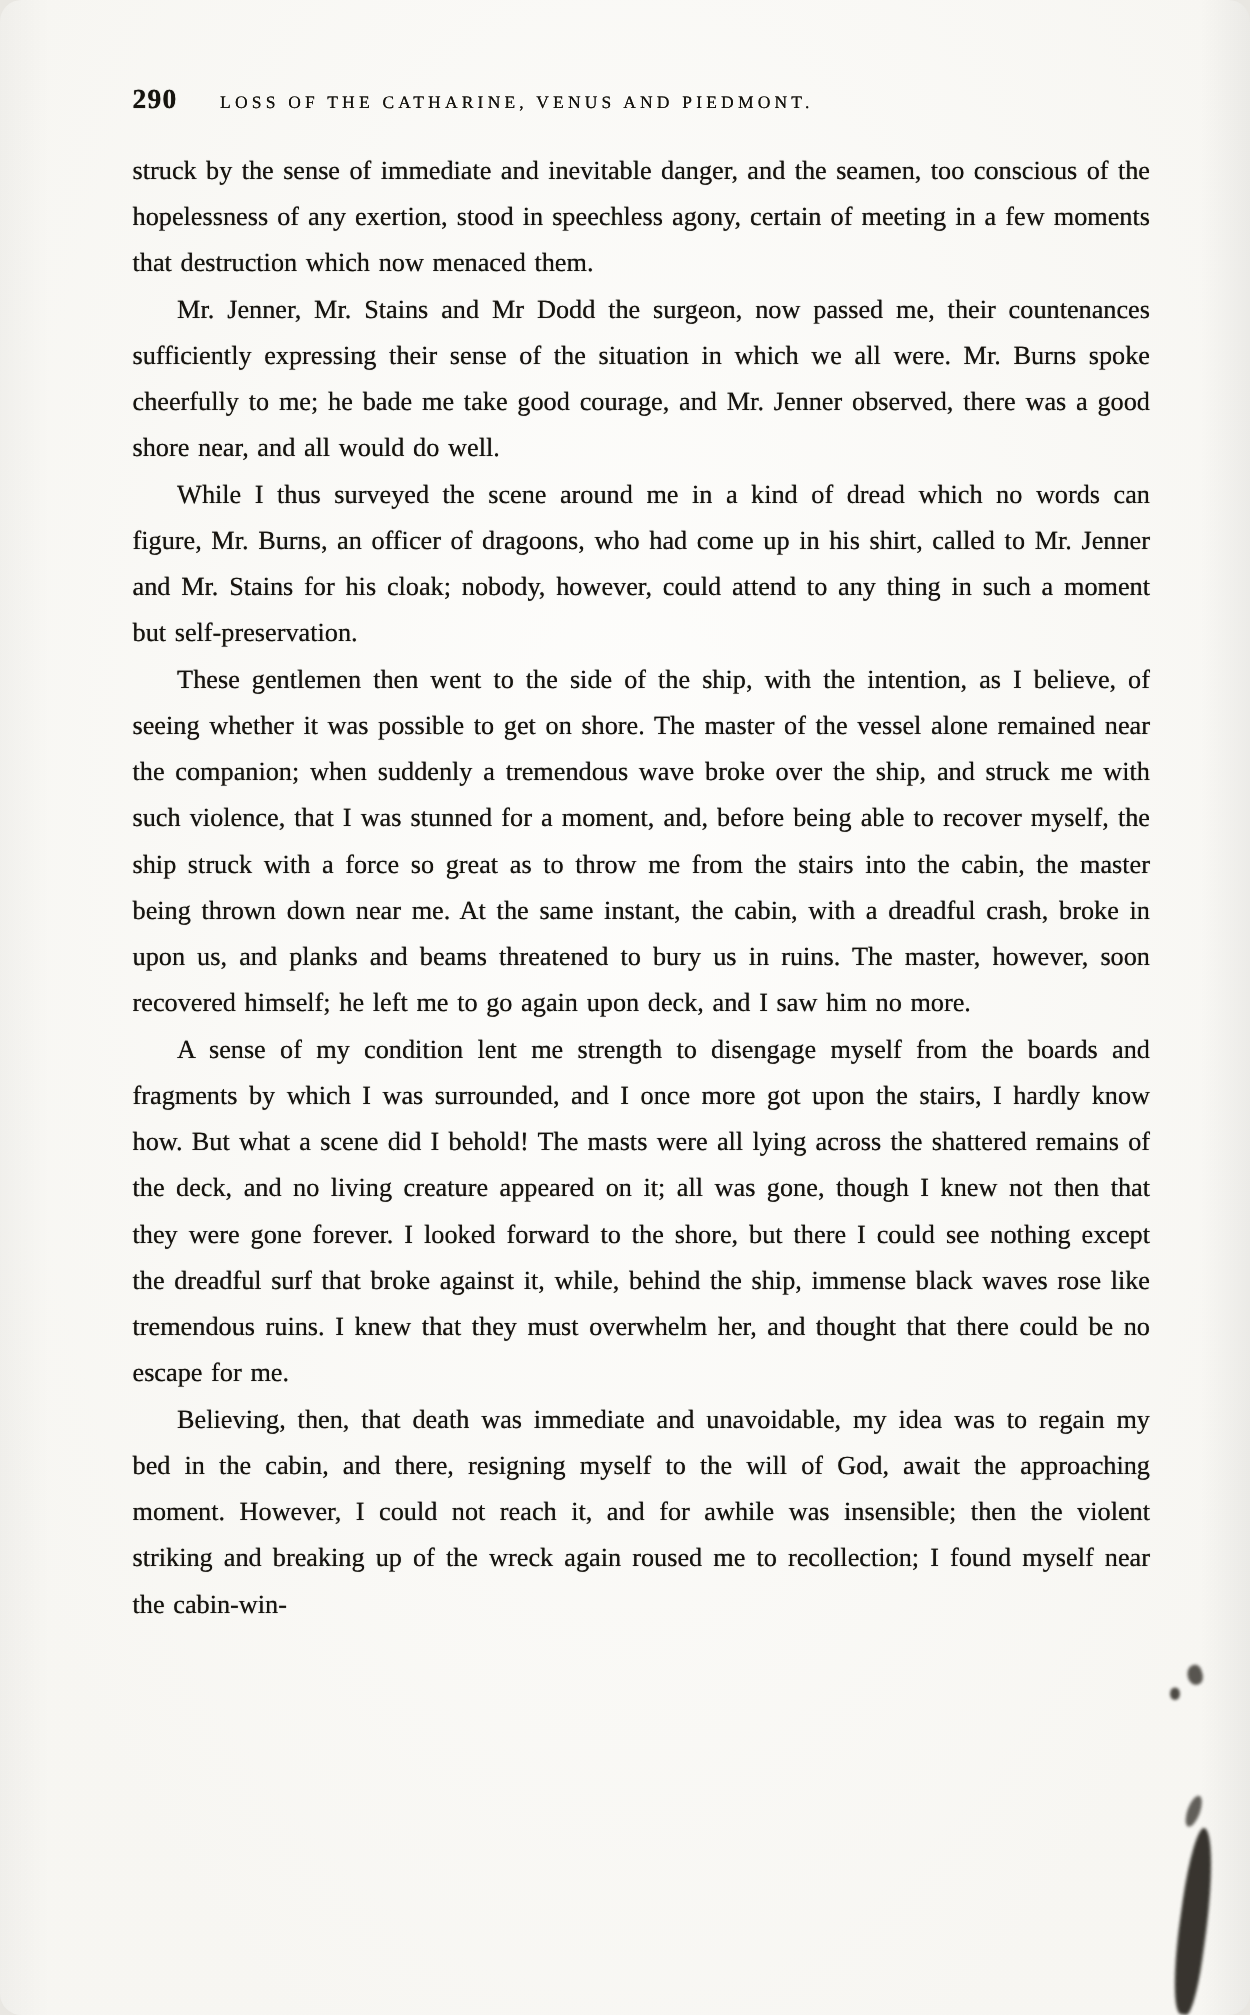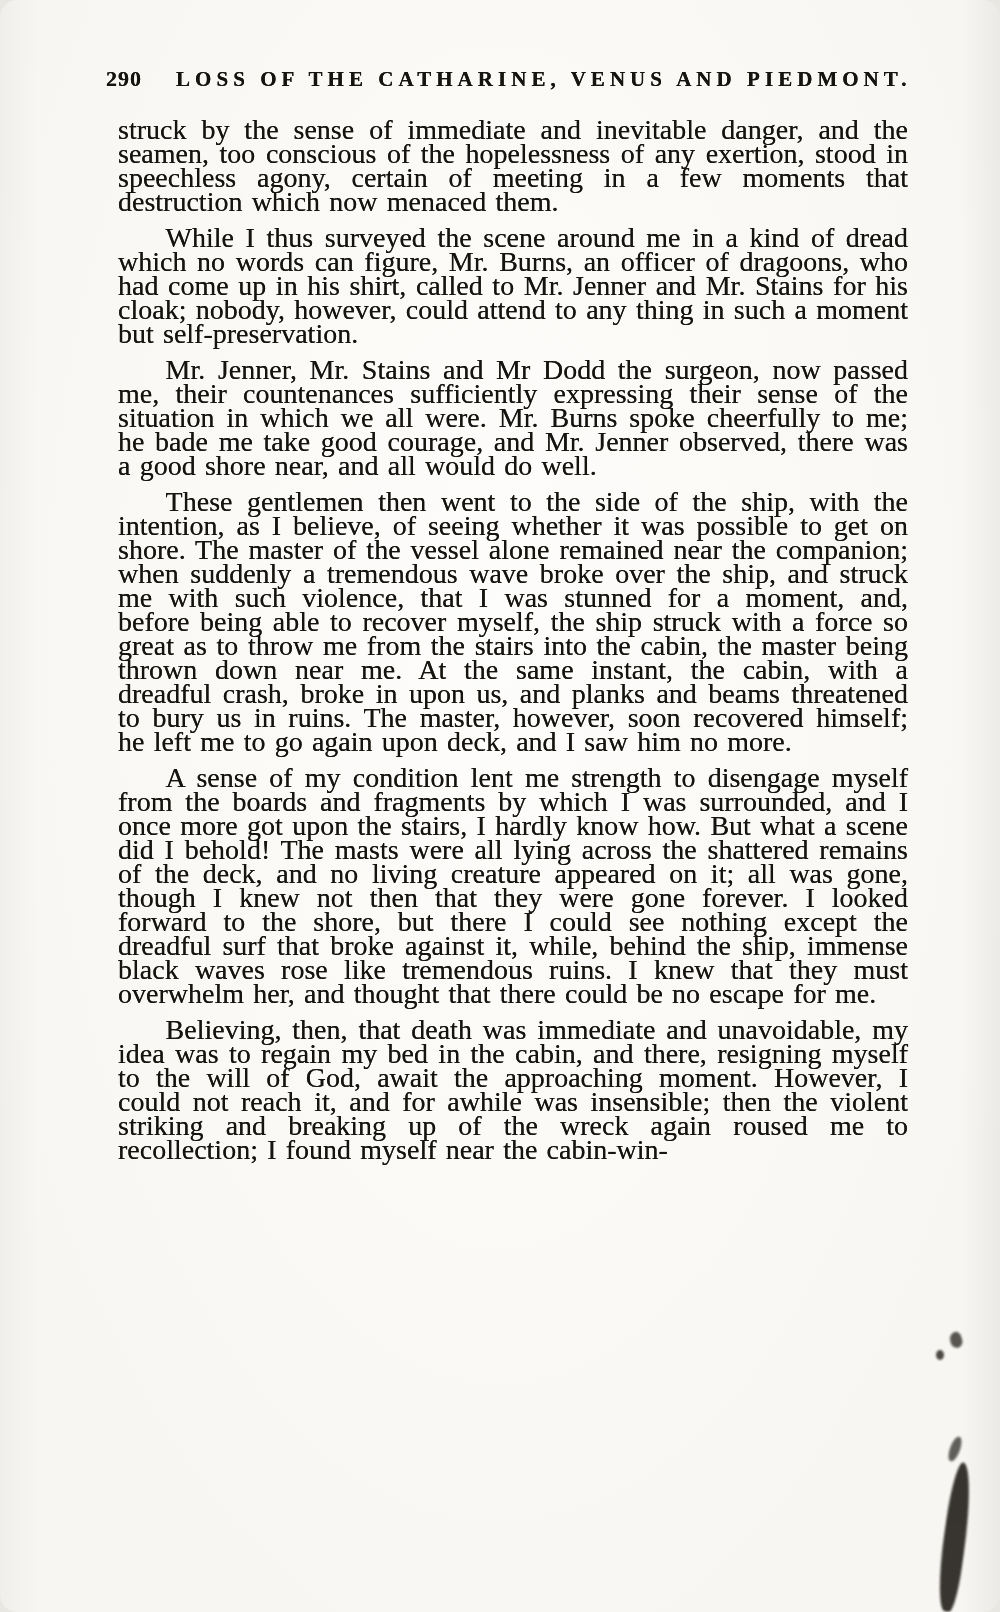--- a/index.html
+++ b/index.html
@@ -34,29 +34,29 @@
     white-space: nowrap;
   }
   .page-number {
     font-size: 22px;
     font-weight: bold;
     letter-spacing: 1px;
     margin-right: 34px;
     text-shadow: 0 0 0.6px #16140f;
   }
   .running-title {
-    font-size: 21px;
-    font-weight: bold;
+    font-size: 14px;
+    font-weight: normal;
     letter-spacing: 0.24em;
     text-shadow: 0 0 0.5px #16140f;
   }
   .body-text p {
-    margin: 12px;
-    font-size: 28px;
-    line-height: 24px;
+    margin: 0;
+    font-size: 21px;
+    line-height: 37px;
     text-align: justify;
     text-indent: 1.7em;
     word-spacing: 0.08em;
     text-shadow: 0 0 0.55px rgba(22,20,15,0.85);
   }
   .body-text p.no-indent {
     text-indent: 0;
   }
   
   .artifact {
@@ -108,22 +108,22 @@
 
   <div class="content">
 
     <div class="running-head">
       <span class="page-number">290</span>
       <span class="running-title">LOSS OF THE CATHARINE, VENUS AND PIEDMONT.</span>
     </div>
 
     <div class="body-text">
       <p class="no-indent">struck by the sense of immediate and inevitable danger, and the seamen, too conscious of the hopelessness of any exertion, stood in speechless agony, certain of meeting in a few moments that destruction which now menaced them.</p>
+      <p>Mr. Jenner, Mr. Stains and Mr Dodd the surgeon, now passed me, their countenances sufficiently expressing their sense of the situation in which we all were.  Mr. Burns spoke cheerfully to me; he bade me take good courage, and Mr. Jenner observed, there was a good shore near, and all would do well.</p>
       <p>While I thus surveyed the scene around me in a kind of dread which no words can figure, Mr. Burns, an officer of dragoons, who had come up in his shirt, called to Mr. Jenner and Mr. Stains for his cloak; nobody, however, could attend to any thing in such a moment but self-preservation.</p>
-      <p>Mr. Jenner, Mr. Stains and Mr Dodd the surgeon, now passed me, their countenances sufficiently expressing their sense of the situation in which we all were.  Mr. Burns spoke cheerfully to me; he bade me take good courage, and Mr. Jenner observed, there was a good shore near, and all would do well.</p>
       <p>These gentlemen then went to the side of the ship, with the intention, as I believe, of seeing whether it was possible to get on shore.  The master of the vessel alone remained near the companion; when suddenly a tremendous wave broke over the ship, and struck me with such violence, that I was stunned for a moment, and, before being able to recover myself, the ship struck with a force so great as to throw me from the stairs into the cabin, the master being thrown down near me.  At the same instant, the cabin, with a dreadful crash, broke in upon us, and planks and beams threatened to bury us in ruins.  The master, however, soon recovered himself; he left me to go again upon deck, and I saw him no more.</p>
       <p>A sense of my condition lent me strength to disengage myself from the boards and fragments by which I was surrounded, and I once more got upon the stairs, I hardly know how. But what a scene did I behold!  The masts were all lying across the shattered remains of the deck, and no living creature appeared on it; all was gone, though I knew not then that they were gone forever.  I looked forward to the shore, but there I could see nothing except the dreadful surf that broke against it, while, behind the ship, immense black waves rose like tremendous ruins.  I knew that they must overwhelm her, and thought that there could be no escape for me.</p>
       <p>Believing, then, that death was immediate and unavoidable, my idea was to regain my bed in the cabin, and there, resigning myself to the will of God, await the approaching moment. However, I could not reach it, and for awhile was insensible; then the violent striking and breaking up of the wreck again roused me to recollection; I found myself near the cabin-win-</p>
     </div>
 
   </div>
 
   <div class="artifact artifact-streak"></div>
   <div class="artifact artifact-blob"></div>
   <div class="artifact artifact-speck-1"></div>

